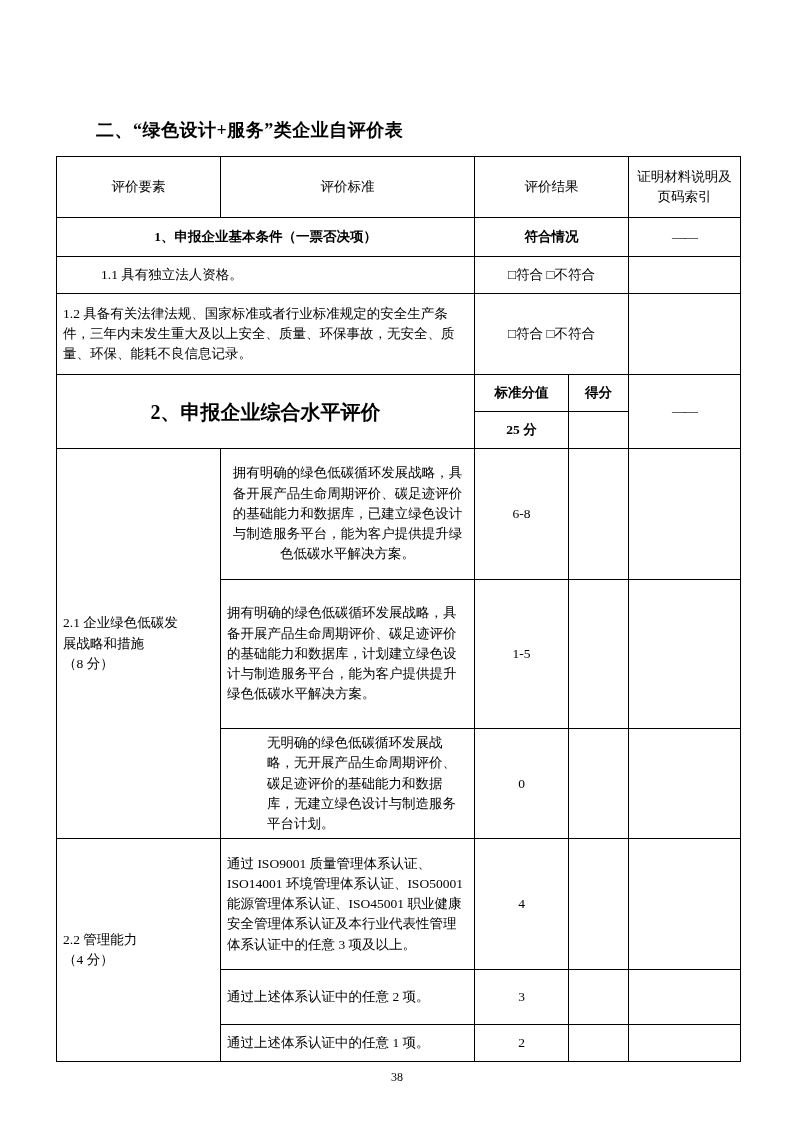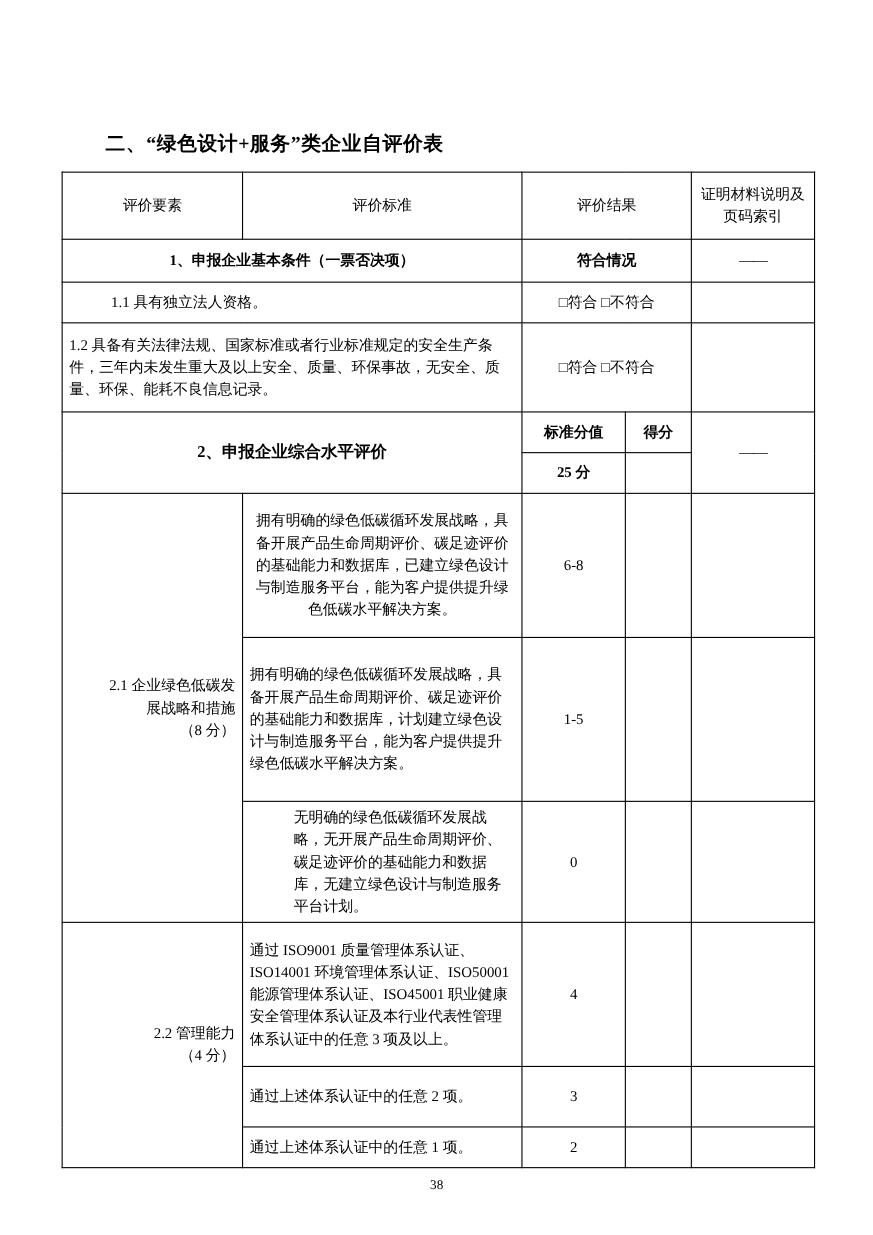--- a/index.html
+++ b/index.html
@@ -76,21 +76,21 @@
   }
   .checkline {
     font-size: 13px;
     white-space: nowrap;
   }
   .score-center {
     text-align: center;
     font-size: 14px;
   }
   .rowlabel {
-    text-align: right;
+    text-align: left;
     font-size: 13.5px;
     line-height: 1.7;
   }
   .page-num {
     position: absolute;
     left: 0;
     top: 1070px;
     width: 794px;
     text-align: center;
     font-size: 12px;
@@ -132,21 +132,21 @@
         <td></td>
       </tr>
 
       <tr>
         <td colspan="2" class="crit" style="height:72px;">1.2 具备有关法律法规、国家标准或者行业标准规定的安全生产条件，三年内未发生重大及以上安全、质量、环保事故，无安全、质量、环保、能耗不良信息记录。</td>
         <td colspan="2" class="center checkline">□符合 □不符合</td>
         <td></td>
       </tr>
 
       <tr>
-        <td colspan="2" rowspan="2" class="center bold" style="font-size:15px;">2、申报企业综合水平评价</td>
+        <td colspan="2" rowspan="2" class="center bold" style="font-size:20px;">2、申报企业综合水平评价</td>
         <td class="center bold" style="height:28px;margin-top:12px;">标准分值</td>
         <td class="center bold">得分</td>
         <td rowspan="2" class="center dash">——</td>
       </tr>
       <tr>
         <td class="center bold" style="height:28px;">25 分</td>
         <td></td>
       </tr>
 
       <tr>

